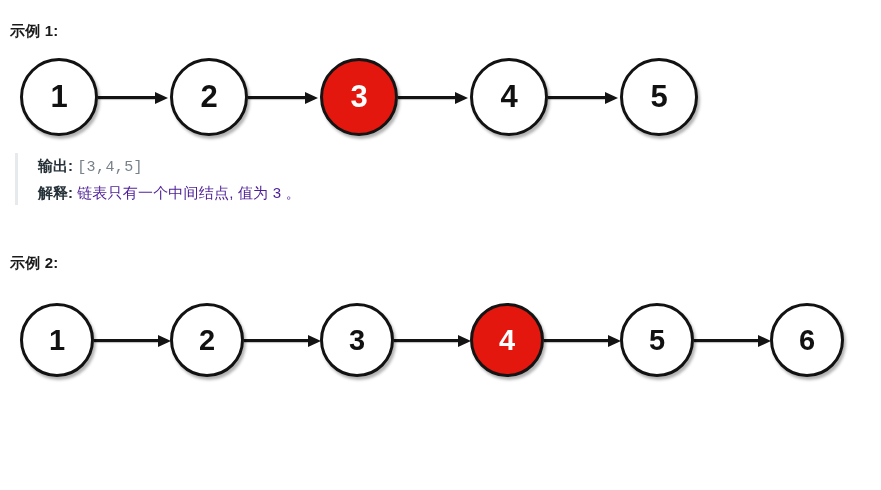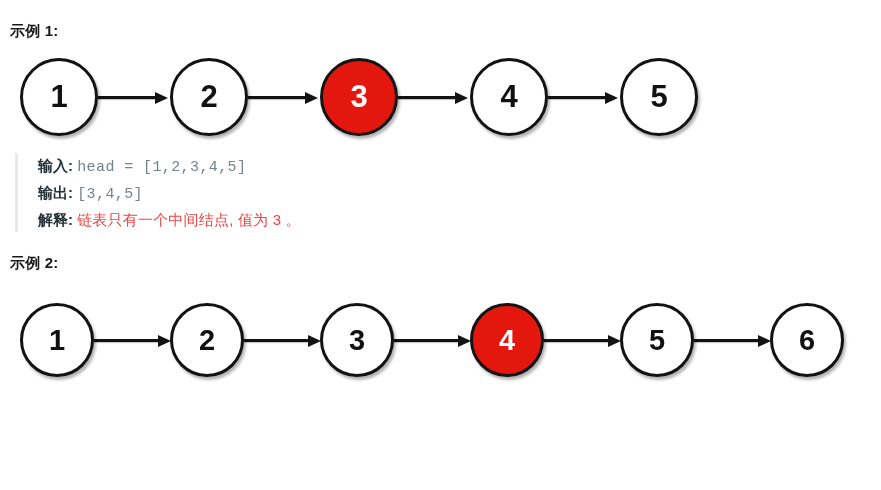--- a/index.html
+++ b/index.html
@@ -122,21 +122,21 @@
     color: #263238;
     font-family: "Liberation Sans", sans-serif;
   }
   .desc-code {
     font-family: "Liberation Mono", "DejaVu Sans Mono", monospace;
     color: #77818a;
     font-size: 15px;
     letter-spacing: 0.4px;
   }
   .desc-text {
-    color: #ef4444;
+    color: #4c1d95;
     font-family: "Liberation Sans", sans-serif;
     font-size: 15px;
     letter-spacing: 0.2px;
   }
 </style>
 </head>
 <body>
 
 <div class="page">
 
@@ -162,24 +162,20 @@
     </div>
 
     <div class="node" style="left:20px;">1</div>
     <div class="node" style="left:170px;">2</div>
     <div class="node red" style="left:320px;">3</div>
     <div class="node" style="left:470px;">4</div>
     <div class="node" style="left:620px;">5</div>
   </div>
 
   <div class="desc-block" id="desc-1">
-    <div class="desc-line">
-      <span class="desc-label">输入:</span>
-      <span class="desc-code">head = [1,2,3,4,5]</span>
-    </div>
     <div class="desc-line">
       <span class="desc-label">输出:</span>
       <span class="desc-code">[3,4,5]</span>
     </div>
     <div class="desc-line">
       <span class="desc-label">解释:</span>
       <span class="desc-text">链表只有一个中间结点, 值为 3 。</span>
     </div>
   </div>
 

